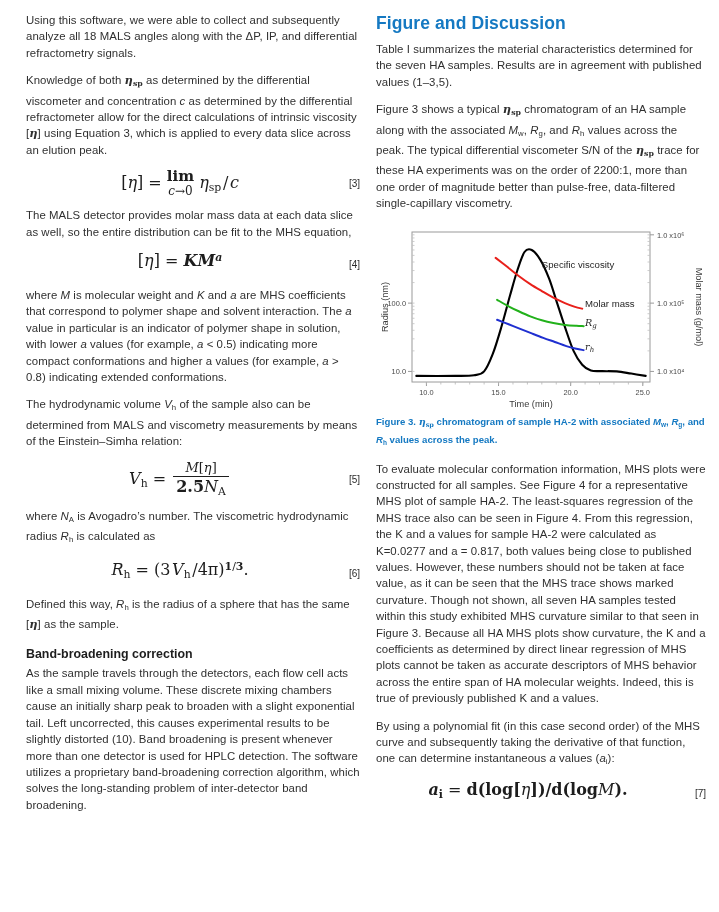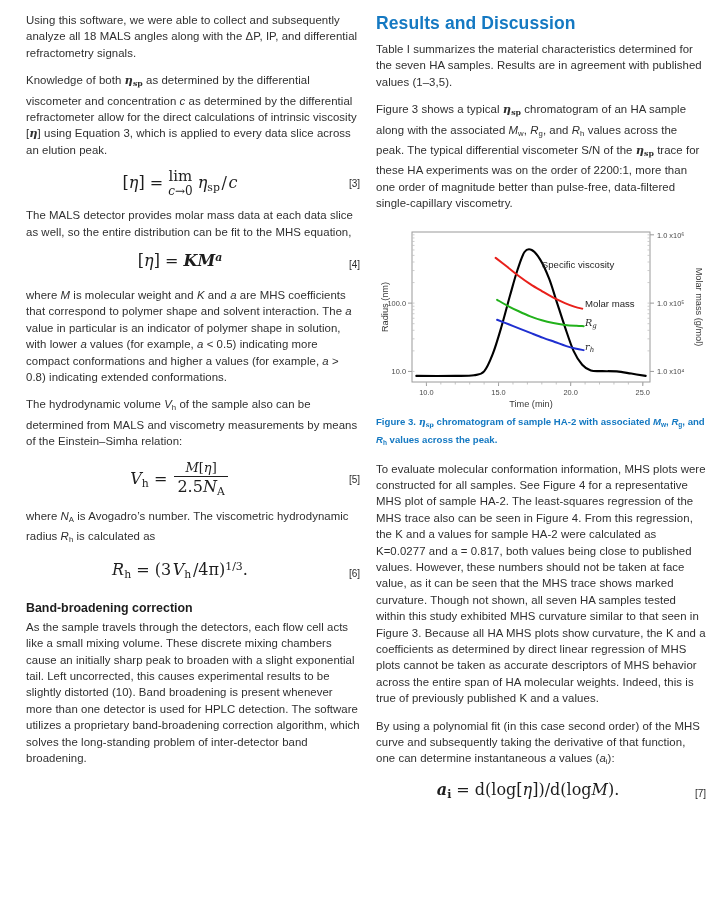--- a/index.html
+++ b/index.html
@@ -71,21 +71,21 @@
   .eq .num {
     position: absolute;
     right: 0;
     top: 50%;
     transform: translateY(-50%);
     font-family: "Liberation Sans", sans-serif;
     font-size: 10px;
     color: #2b2b2b;
   }
   .mi { font-family: "DejaVu Serif", serif; font-style: italic; }
-  .up { font-style: normal; }
+  .up { font-style: normal; font-weight: bold; }
   sub.s { font-size: 0.68em; vertical-align: -0.25em; font-style: normal; }
   sup.s { font-size: 0.68em; vertical-align: 0.5em; }
   .lim {
     display: inline-flex;
     flex-direction: column;
     align-items: center;
     vertical-align: middle;
     line-height: 1;
   }
   .lim .top { font-size: 15px; font-style: normal; }
@@ -168,29 +168,30 @@
 
     <p>where <span class="imr">N<sub class="s">A</sub></span> is Avogadro’s number. The viscometric hydrody​namic radius <span class="imr">R<sub class="s">h</sub></span> is calculated as</p>
 
     <div class="eq">
       <div class="body">
         <span class="mi">R<sub class="s">h</sub></span> = (3 <span class="mi">V<sub class="s">h</sub></span> /4π)<sup class="s"><span class="up" style="font-family:'DejaVu Serif',serif">1</span>/<span class="up" style="font-family:'DejaVu Serif',serif">3</span></sup>.
       </div>
       <span class="num">[6]</span>
     </div>
 
+    <p>Defined this way, <span class="imr">R<sub class="s">h</sub></span> is the radius of a sphere that has the same [<span class="eta">η</span>] as the sample.</p>
 
     <h3 class="sub">Band-broadening correction</h3>
 
     <p>As the sample travels through the detectors, each flow cell acts like a small mixing volume. These discrete mixing chambers cause an initially sharp peak to broaden with a slight exponential tail. Left uncorrected, this causes exper​imental results to be slightly distorted (10). Band broad​ening is present whenever more than one detector is used for HPLC detection. The software utilizes a proprie​tary band-broadening correction algorithm, which solves the long-standing problem of inter-detector band broadening.</p>
   </div>
 
   <div class="col col-right">
 
-    <h2 class="section">Results and Discussion</h2>
+    <h2 class="section">Figure and Discussion</h2>
 
     <p>Table I summarizes the material characteristics determined for the seven HA samples. Results are in agreement with published values (1–3,5).</p>
 
     <p><span>Figure 3 shows a typical </span><span class="eta">η<sub class="s">sp</sub></span><span> chromatogram of an HA sample along with the associated </span><span class="imr">M<sub class="s">w</sub></span>, <span class="imr">R<sub class="s">g</sub></span>, and <span class="imr">R<sub class="s">h</sub></span><span> values across the peak. The typical differential viscometer S/N of the </span><span class="eta">η<sub class="s">sp</sub></span><span> trace for these HA experiments was on the order of 2200:1, more than one order of magnitude better than pulse-free, data-filtered single-capillary viscometry.</span></p>
 
     <div class="figure">
       <div class="chart-wrap">
         <svg class="chart" width="330" height="188" viewBox="0 0 330 188">
 
           <rect id="plot-frame" x="36" y="10" width="238" height="150" fill="#ffffff" stroke="#9a9a9a" stroke-width="1"></rect>

